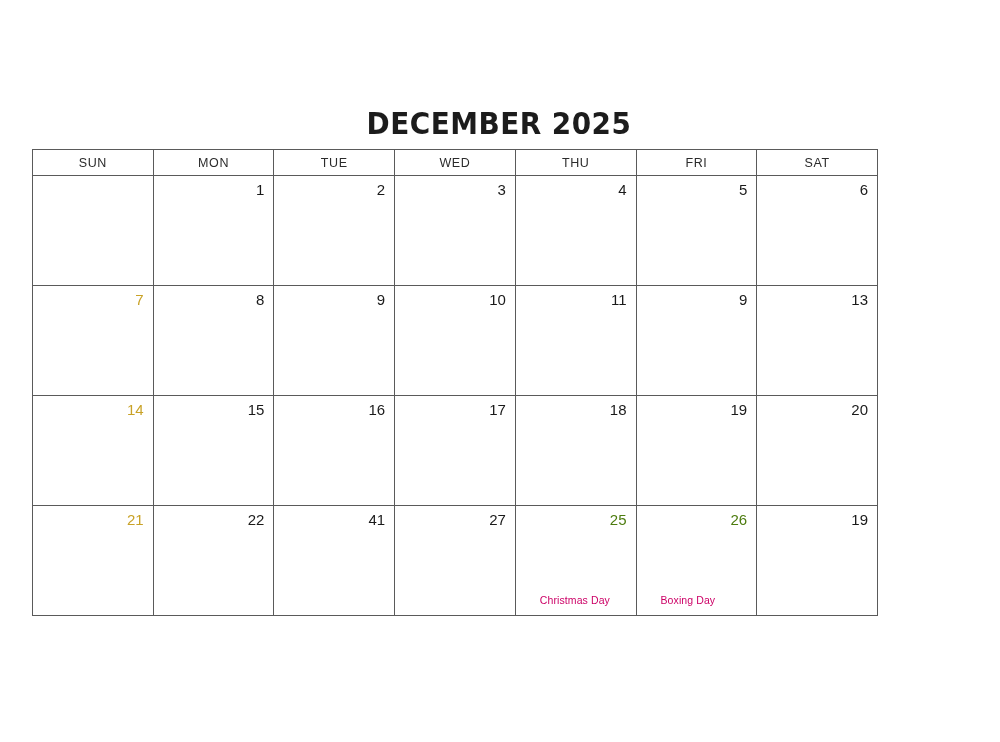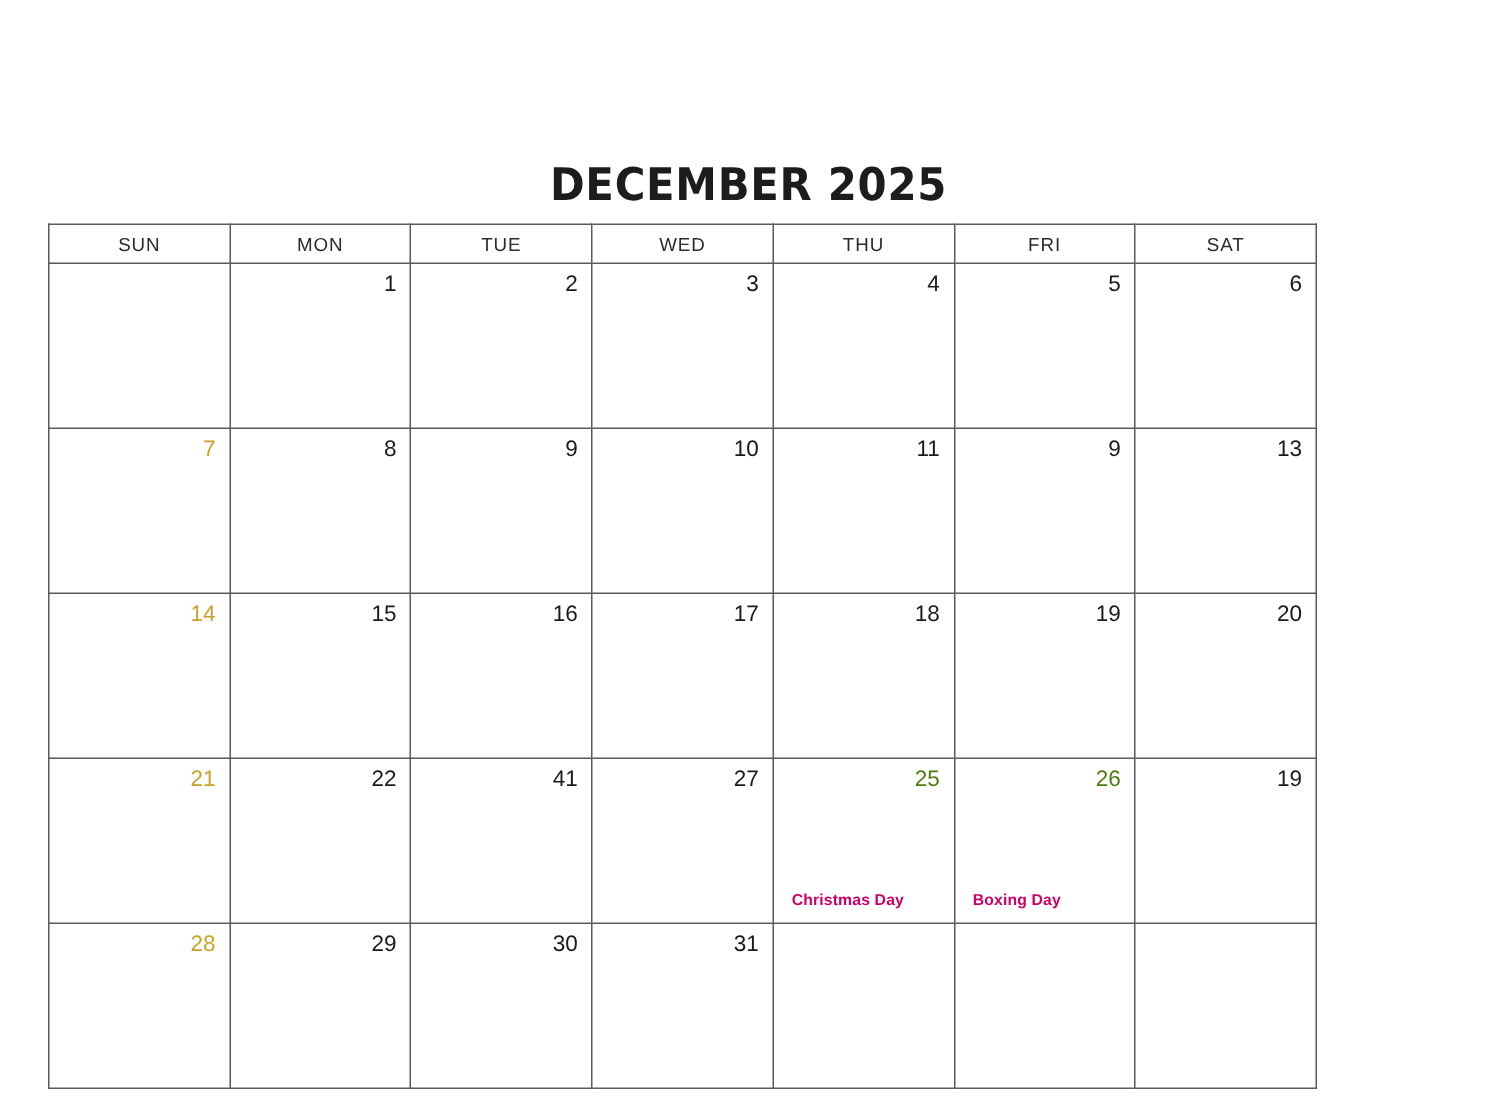--- a/index.html
+++ b/index.html
@@ -69,24 +69,24 @@
     line-height: 1.1;
   }
   .daynum.sunday {
     color: #c9a227;
   }
   .daynum.holiday {
     color: #4d7c0f;
   }
   .event {
     position: absolute;
-    left: 12px;
+    left: 24px;
     bottom: 9px;
     font-size: 10.5px;
-    font-weight: bold;
+    font-weight: normal;
     color: #cc0066;
     line-height: 1.15;
     letter-spacing: 0.1px;
   }
 </style>
 </head>
 <body>
 
 <div class="calendar-wrap">
   <h1 class="title">DECEMBER 2025</h1>
@@ -188,32 +188,15 @@
             <div class="event">Christmas Day</div>
           </td>
           <td>
             <div class="daynum holiday">26</div>
             <div class="event">Boxing Day</div>
           </td>
           <td>
             <div class="daynum">19</div>
           </td>
         </tr>
-        <tr>
-          <td>
-            <div class="daynum sunday">28</div>
-          </td>
-          <td>
-            <div class="daynum">29</div>
-          </td>
-          <td>
-            <div class="daynum">30</div>
-          </td>
-          <td>
-            <div class="daynum">31</div>
-          </td>
-          <td class="empty"></td>
-          <td class="empty"></td>
-          <td class="empty"></td>
-        </tr>
       </tbody>
   </table>
 </div>
 
 </body></html>

